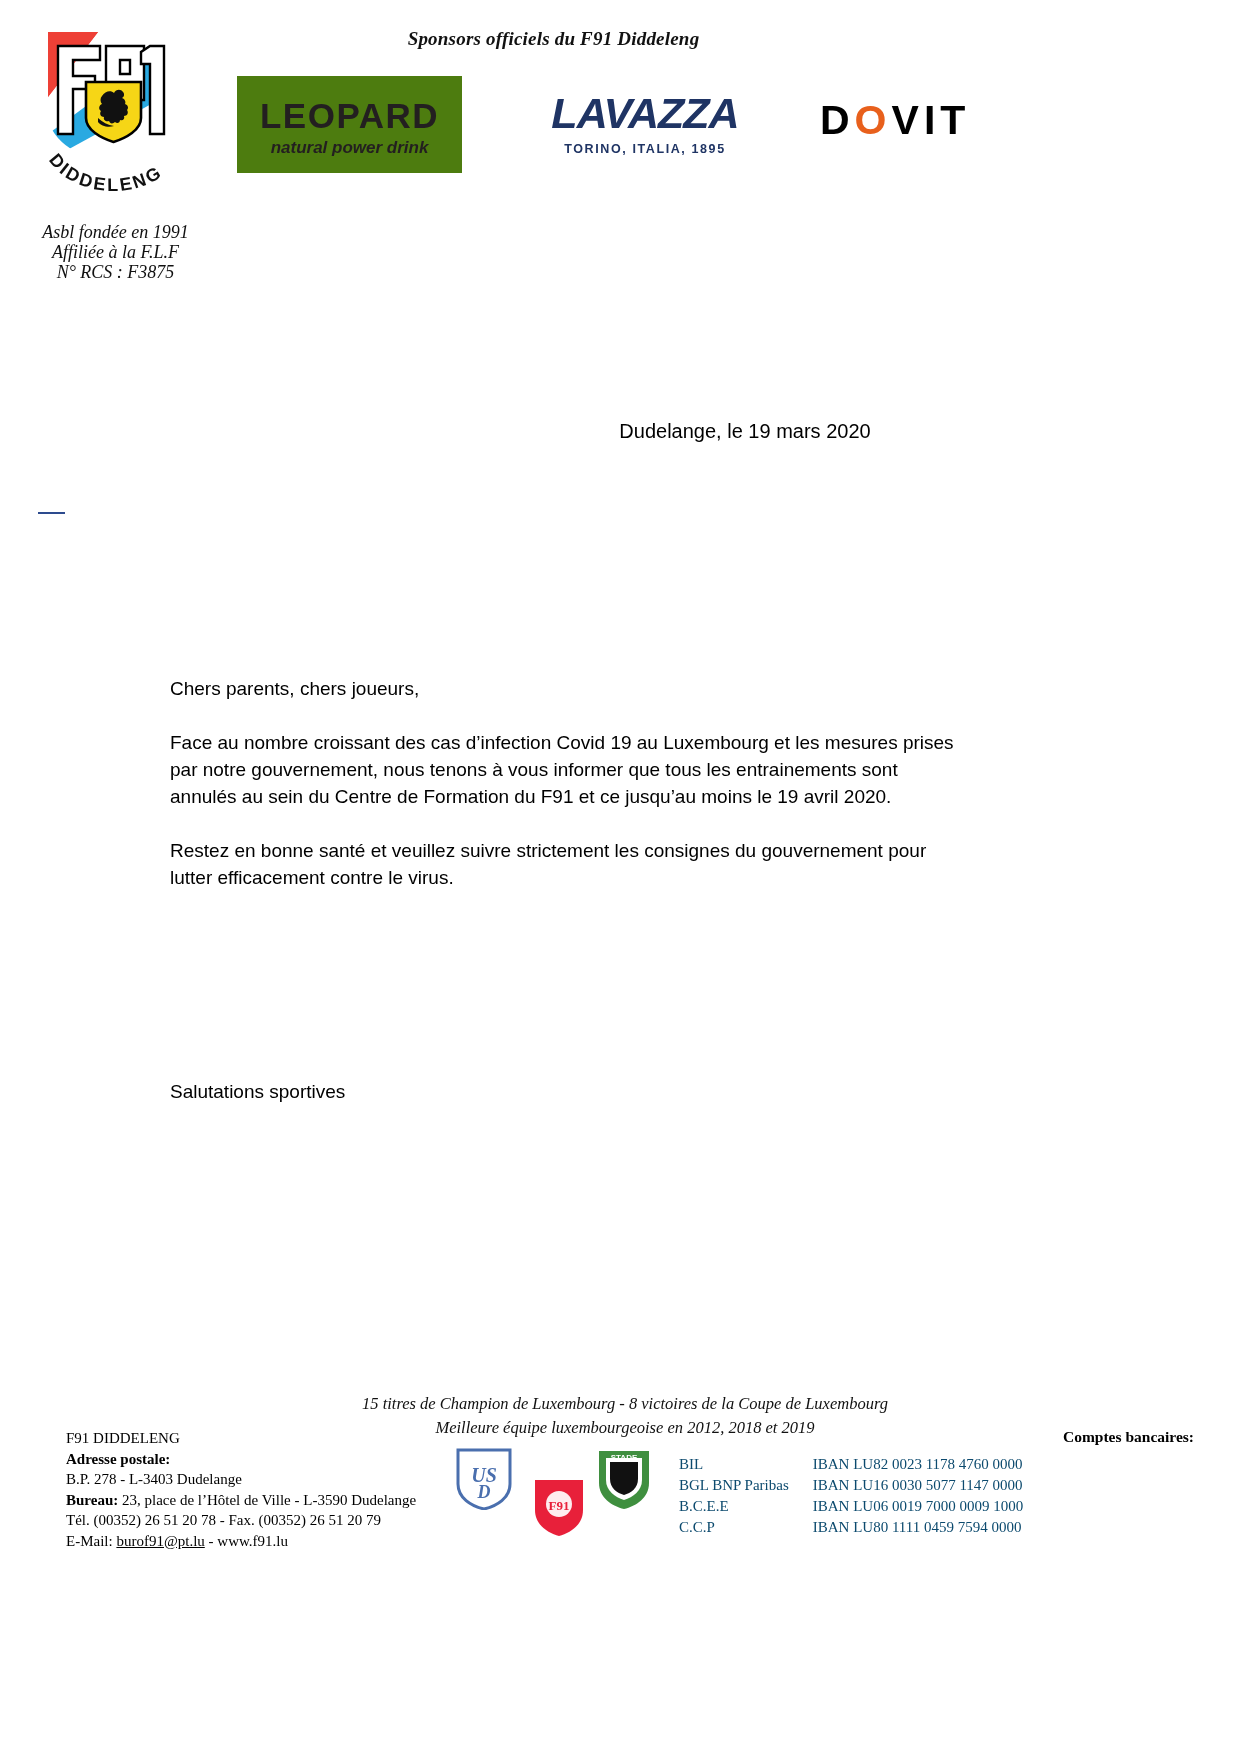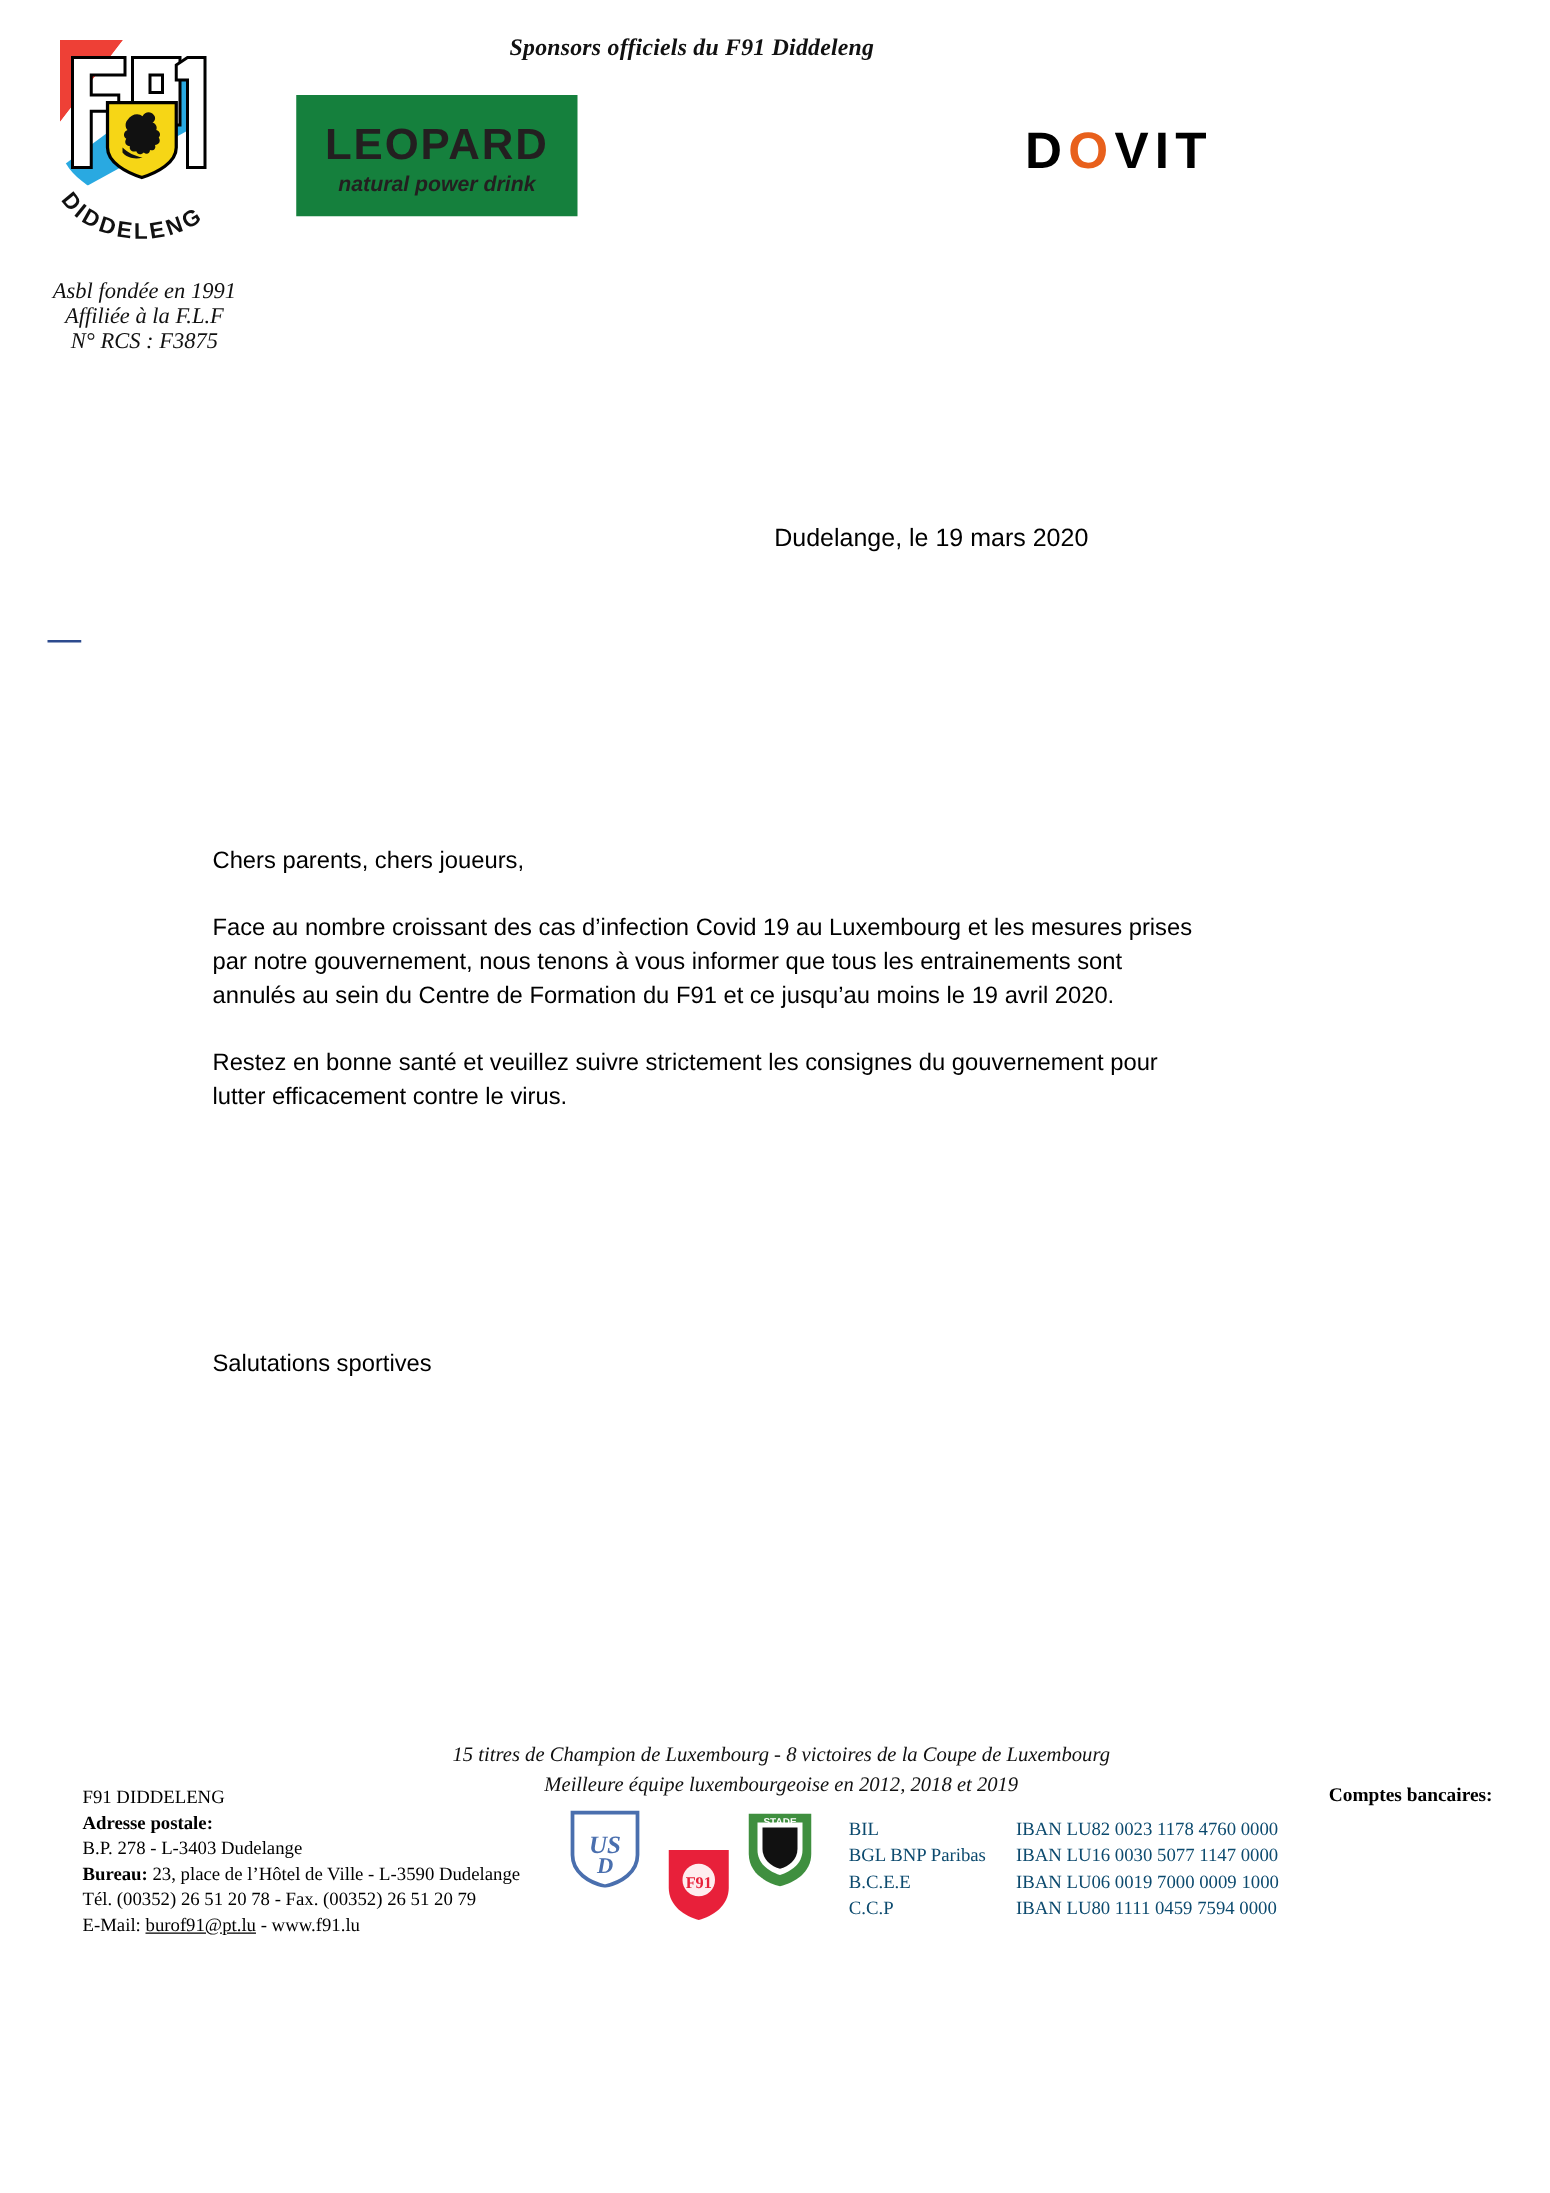--- a/index.html
+++ b/index.html
@@ -67,21 +67,21 @@
     color: #111111;
   }
 
   
   .leopard {
     position: absolute;
     left: 237px;
     top: 76px;
     width: 225px;
     height: 97px;
-    background: #15803d;
+    background: #4d7c0f;
   }
   .leopard-name {
     position: absolute;
     left: 0;
     top: 20px;
     width: 225px;
     text-align: center;
     font-family: "Liberation Sans", sans-serif;
     font-weight: bold;
     font-size: 35px;
@@ -301,20 +301,24 @@
     <div>Asbl fondée en 1991</div>
     <div>Affiliée à la F.L.F</div>
     <div>N° RCS : F3875</div>
   </div>
 
   <div class="leopard">
     <div class="leopard-name">LEOPARD</div>
     <div class="leopard-tag">natural power drink</div>
   </div>
 
+  <div class="lavazza">
+    <div class="lavazza-name">LAVAZZA</div>
+    <div class="lavazza-sub">TORINO, ITALIA, 1895</div>
+  </div>
 
   <div class="dovit">
     <span>D</span><span class="o">O</span><span>V</span><span>I</span><span>T</span>
   </div>
 
   <div class="date-line">
     <span>Dudelange, le 19 mars 2020</span>
   </div>
 
   <div class="ref-dash"></div>

